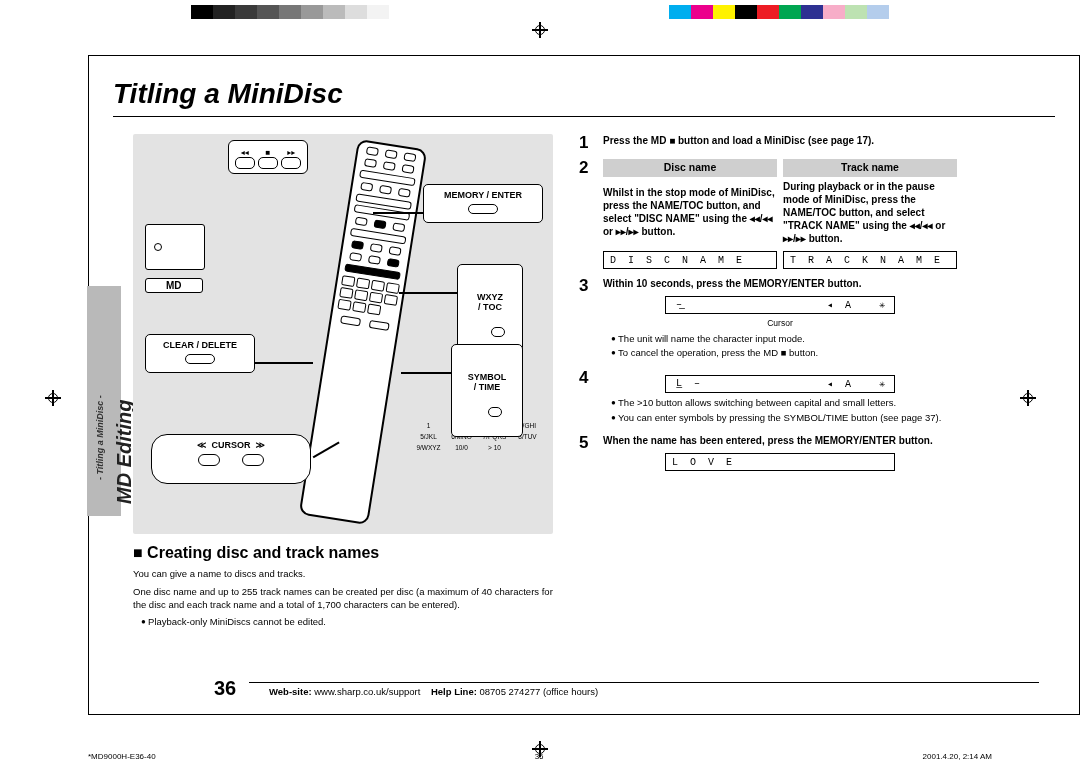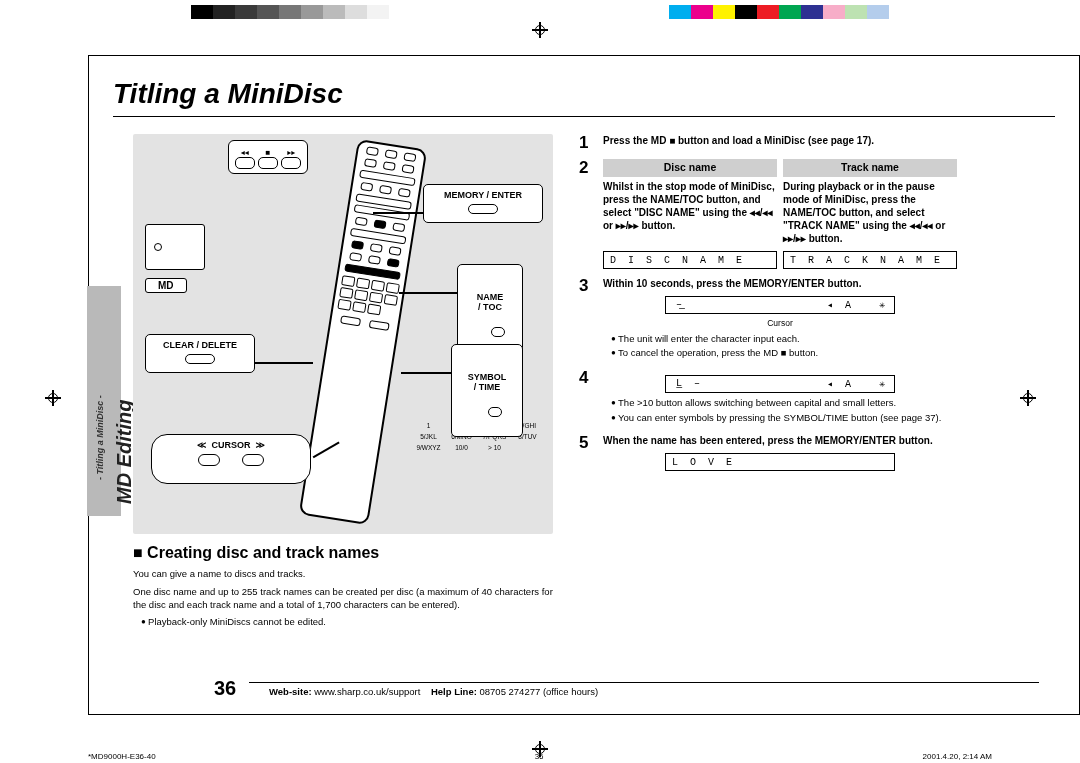--- a/index.html
+++ b/index.html
@@ -179,21 +179,21 @@
     line-height: 1;
   }
   .step .body {
     font-size: 10px;
     line-height: 1.3;
     flex: 1;
   }
   .step .body b { font-weight: bold; }
 
   .two-col {
-    display:flex; gap:6px;
+    display:flex; gap:6px;align-items:center;
   }
   .two-col .col { flex:1; }
   .col-head-wrap { display:flex; gap:6px; margin-bottom:3px;}
   .col-head {
     flex:1;
     background: #cfcfcf;
     font-weight: bold;
     font-size: 10.5px;
     padding: 2px 4px;
     text-align:center;
@@ -296,21 +296,21 @@
   }
   .md-card {
     width: 60px; height:46px; border:1.5px solid #000; background:#fff; border-radius:3px;
     position:relative;
   }
   .md-card .dot { position:absolute; left:8px; top:18px; width:8px;height:8px;border:1.5px solid #000; border-radius:50%;}
   .md-tag {
     margin-top:8px;
     display:inline-block;
     border:1.5px solid #000; border-radius:3px;
-    padding:1px 12px; font-size:10px; font-weight:bold; background:#fff;
+    padding:1px 20px; font-size:10px; font-weight:bold; background:#fff;
   }
 
   
   .cursor-box {
     position:absolute;
     left: 18px; top: 300px;
     width: 160px; height: 50px;
     border:1.5px solid #000; border-radius:16px;
     background:#fff;
     text-align:center;
@@ -504,21 +504,21 @@
       <div class="md-tag">MD</div>
     </div>
 
     <div class="label-box" style="right:10px;top:50px;width:120px">
       <div>MEMORY / ENTER</div>
       <div class="btn-shape"></div>
     </div>
     <div class="connector" style="right:130px;top:78px;height:1.5px;width:50px"></div>
 
     <div class="label-box" style="right:30px;top:130px;width:66px;white-space:pre">
-      <div>NAME
+      <div>WXYZ
 / TOC</div>
       <div class="btn-shape btn-square"></div>
     </div>
     <div class="connector" style="right:96px;top:158px;height:1.5px;width:58px"></div>
 
     <div class="label-box" style="right:30px;top:210px;width:72px;white-space:pre">
       <div>SYMBOL
 / TIME</div>
       <div class="btn-shape btn-square"></div>
     </div>
@@ -583,21 +583,21 @@
       <div class="num">3</div>
       <div class="body">
         <b>Within 10 seconds, press the MEMORY/ENTER button.</b>
         <div class="lcd mid">
           <span class="cursor-mark">–̲</span>
           <span class="right-a">◂ A</span>
           <span class="spark">✳</span>
         </div>
         <div class="lcd-label">Cursor</div>
         <ul class="bullets">
-          <li>The unit will enter the character input each.</li>
+          <li>The unit will name the character input mode.</li>
           <li>To cancel the operation, press the MD ■ button.</li>
         </ul>
       </div>
     </div>
 
     <div class="step">
       <div class="num">4</div>
       <div class="body">
         <div class="lcd mid">
           <span class="cursor-mark">L̲ –</span>

